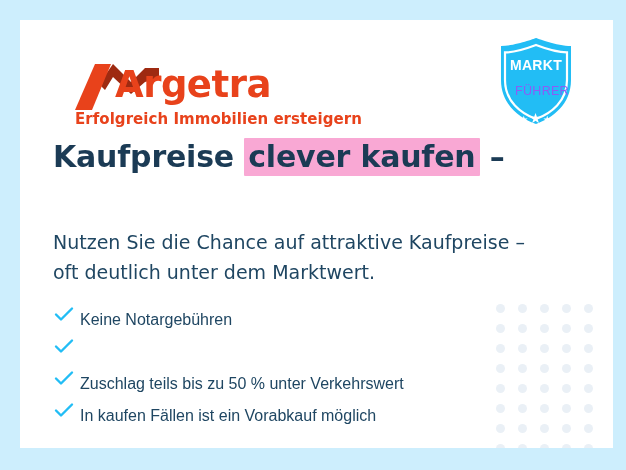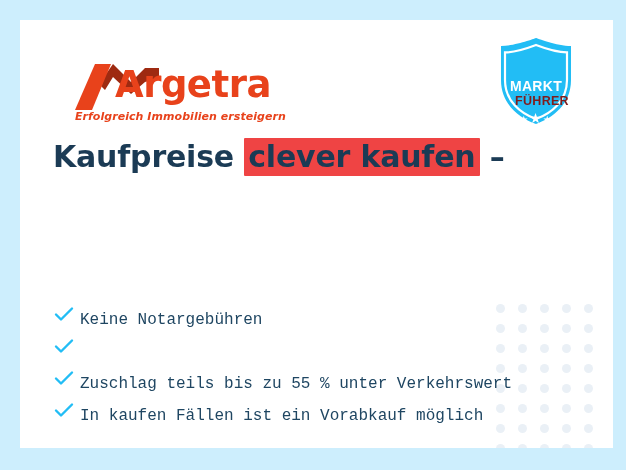--- a/index.html
+++ b/index.html
@@ -77,59 +77,58 @@
     font-weight: bold;
     color: #e8421b;
     letter-spacing: -0.5px;
     line-height: 46px;
     font-family: "DejaVu Sans", sans-serif;
   }
   #logo-tagline {
     position: absolute;
     left: 0px;
     top: 50px;
-    font-size: 11px;
+    font-size: 15px;
     font-weight: bold;
     color: #e8421b;
     letter-spacing: 0.05px;
     white-space: nowrap;
     font-family: "DejaVu Sans", sans-serif;
-    font-style: italic;
   }
 
   
   #badge {
     position: absolute;
     right: 32px;
     top: 16px;
     width: 90px;
     height: 90px;
   }
   #badge-text {
     position: absolute;
     inset: 0;
     display: flex;
     flex-direction: column;
     align-items: center;
-    justify-content: flex-end;
+    justify-content: space-between;
     padding-top: 22px;
     box-sizing: border-box;
     pointer-events: none;
   }
   #badge-line1 {
     color: #ffffff;
     font-size: 14px;
     font-weight: bold;
     letter-spacing: 0.3px;
     line-height: 15px;
   }
   #badge-line2 {
-    color: #7f1d1d;
+    color: #8b5cf6;
     font-size: 12.5px;
-    font-weight: bold;
+    font-weight: normal;
     letter-spacing: 0.3px;
     line-height: 15px;
     margin-left: 12px;
   }
   #badge-stars {
     margin-top: 3px;
     color: #ffffff;
     font-size: 10px;
     letter-spacing: 1px;
     line-height: 12px;
@@ -143,21 +142,21 @@
     top: 118px;
     width: 520px;
     color: #1b3b55;
     font-size: 30px;
     font-weight: bold;
     line-height: 38px;
     letter-spacing: -0.2px;
     font-family: "DejaVu Sans", sans-serif;
   }
   #headline .hl {
-    background: #ef4444;
+    background: #f9a8d4;
     padding: 1px 4px 2px 4px;
     border-radius: 1px;
   }
 
   
   #subheadline {
     position: absolute;
     left: 33px;
     top: 207px;
     width: 520px;
@@ -185,21 +184,21 @@
     height: 26px;
     flex: 0 0 26px;
     display: flex;
     align-items: center;
     justify-content: flex-start;
   }
   .bullet-label {
     color: #1f4662;
     font-size: 16px;
     line-height: 22px;
-    font-family: Liberation Mono, monospace;
+    font-family: Liberation Sans, sans-serif;
     white-space: nowrap;
     margin-top: 12px;
   }
 </style>
 </head>
 <body>
 
 <div id="banner">
   <div id="card">
 
@@ -270,20 +269,24 @@
         <div id="badge-stars">
           <span>★</span><span class="star-big">★</span><span>★</span>
         </div>
       </div>
     </div>
 
     <div id="headline">
       <span><span>Kaufpreise </span><span class="hl">clever kaufen</span><span> –</span></span><br>
     </div>
 
+    <div id="subheadline">
+      <span>Nutzen Sie die Chance auf attraktive Kaufpreise –</span><br>
+      <span>oft deutlich unter dem Marktwert.</span>
+    </div>
 
     <div id="bullets">
 
       <div class="bullet-row">
         <span class="bullet-check">
           <svg width="20" height="16" viewBox="0 0 20 16" xmlns="http://www.w3.org/2000/svg">
             <path d="M2 8.5 L7 13.5 L18 2.5" fill="none" stroke="#22bdf5" stroke-width="2.4" stroke-linecap="round" stroke-linejoin="round"></path>
           </svg>
         </span>
         <span class="bullet-label">Keine Notargebühren</span>
@@ -296,21 +299,21 @@
           </svg>
         </span>
       </div>
 
       <div class="bullet-row">
         <span class="bullet-check">
           <svg width="20" height="16" viewBox="0 0 20 16" xmlns="http://www.w3.org/2000/svg">
             <path d="M2 8.5 L7 13.5 L18 2.5" fill="none" stroke="#22bdf5" stroke-width="2.4" stroke-linecap="round" stroke-linejoin="round"></path>
           </svg>
         </span>
-        <span class="bullet-label">Zuschlag teils bis zu 55 % unter Verkehrswert</span>
+        <span class="bullet-label">Zuschlag teils bis zu 50 % unter Verkehrswert</span>
       </div>
 
       <div class="bullet-row">
         <span class="bullet-check">
           <svg width="20" height="16" viewBox="0 0 20 16" xmlns="http://www.w3.org/2000/svg">
             <path d="M2 8.5 L7 13.5 L18 2.5" fill="none" stroke="#22bdf5" stroke-width="2.4" stroke-linecap="round" stroke-linejoin="round"></path>
           </svg>
         </span>
         <span class="bullet-label">In kaufen Fällen ist ein Vorabkauf möglich</span>
       </div>

